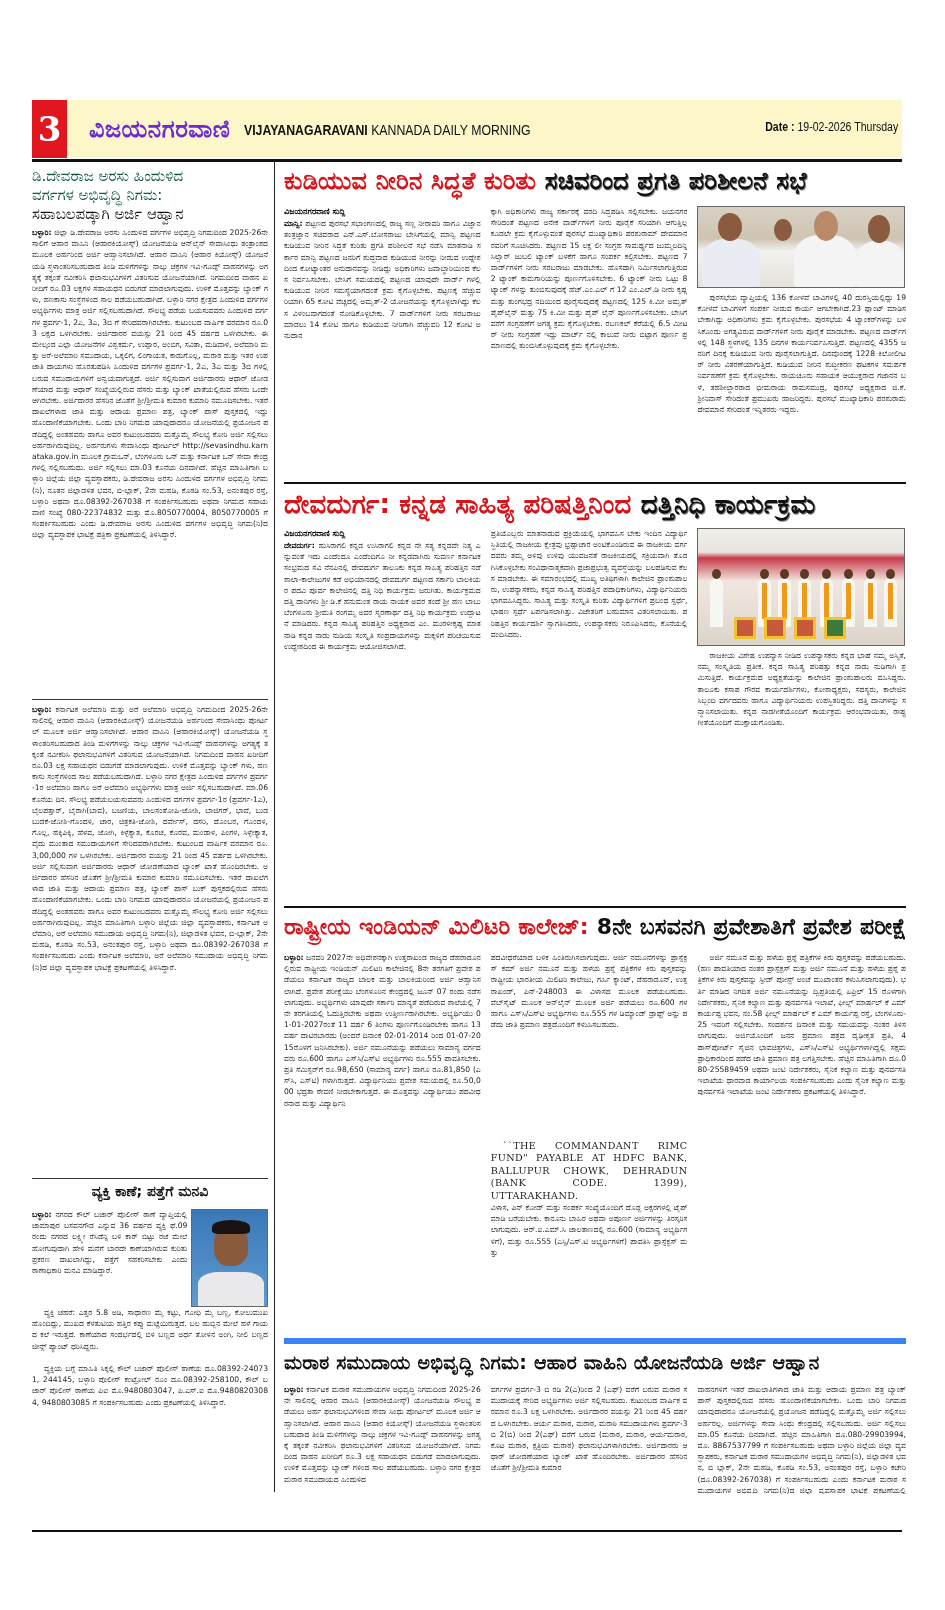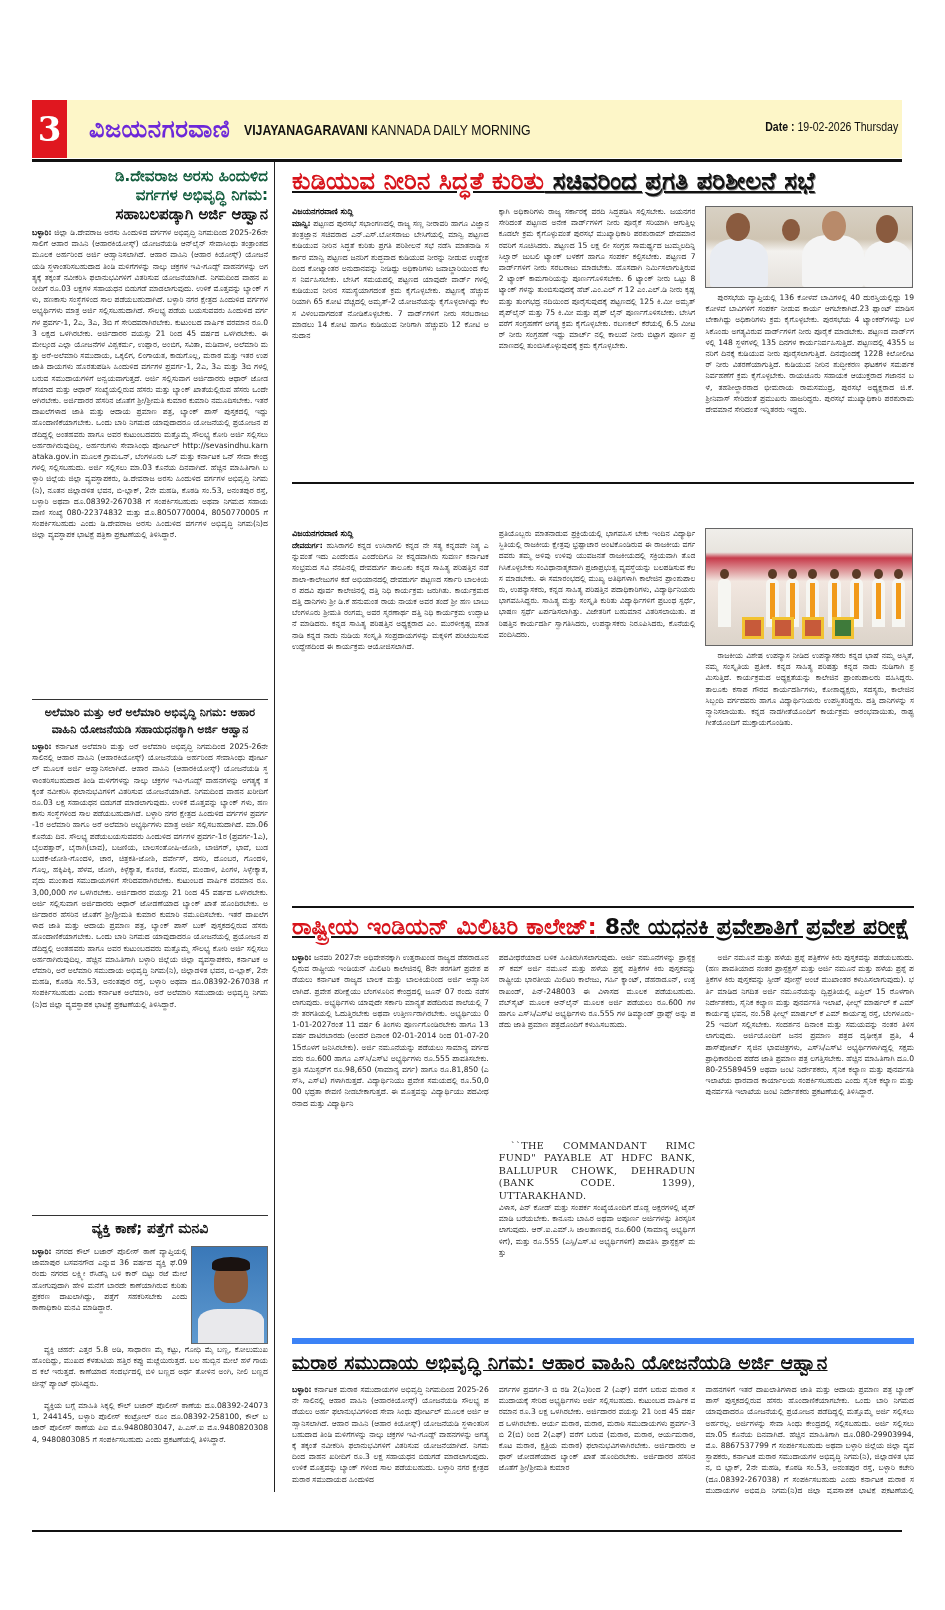--- a/index.html
+++ b/index.html
@@ -20,29 +20,29 @@
 
   .body-grid { position: relative; height: 1330px; }
 
   .col-left { position: absolute; left: 0; top: 0; width: 243px; height: 1330px; border-right: 1px solid #222; padding-right: 6px; }
   .right-area { position: absolute; left: 248px; top: 0; width: 622px; height: 1330px; }
 
   .kn-text { font-family: "DejaVu Sans", sans-serif; font-size: 7.6px; line-height: 11.2px; color: #222; text-align: justify; word-break: break-all; overflow: hidden; }
   .kn-text b { color: #000; }
   .indent { text-indent: 12px; }
 
-  .head-green { font-family: "DejaVu Sans", sans-serif; font-weight: bold; color: #0f5a3a; text-align: right; font-size: 15px; line-height: 19px; margin-top: 5px; }
+  .head-green { font-family: "DejaVu Sans", sans-serif; font-weight: normal; color: #0f5a3a; text-align: left; font-size: 15px; line-height: 19px; margin-top: 5px; }
   .head-black-c { font-family: "DejaVu Sans", sans-serif; font-weight: bold; color: #111; text-align: center; font-size: 13px; line-height: 17px; }
   .hr { border-top: 1px solid #333; margin: 4px 0; }
 
   .headline { font-family: "DejaVu Sans", sans-serif; font-weight: bold; font-size: 24px; line-height: 38px; white-space: nowrap; overflow: hidden; letter-spacing: 0.2px; }
   .headline .red { color: #d8141b; }
   .headline .blk { color: #111; text-shadow: 1px 1px 0 #888; }
 
-  .section { position: absolute; left: 12px; width: 622px; text-decoration: underline; }
+  .section { position: absolute; left: 4px; width: 622px; }
   .section .cols { position: absolute; left: 0; top: 44px; width: 622px; display: flex; gap: 10px; }
   .section .col { width: 200px; }
   .byline { font-family: "DejaVu Sans", sans-serif; font-size: 8px; font-weight: bold; color: #000; line-height: 12px; }
 
   .photo { position: relative; overflow: hidden; border: 1px solid #666; }
   .photo-meeting { width: 208px; height: 82px; background: linear-gradient(180deg, #d8d1c4 0%, #cfc4b2 40%, #f3f1ee 55%, #e6e2dc 100%); }
   .photo-meeting .p { position: absolute; bottom: 0; border-radius: 40% 40% 6% 6%; background: #f4f4f4; }
   .photo-meeting .h { position: absolute; border-radius: 50%; background: #8a5b3f; }
   .photo-event { width: 208px; height: 118px; background: linear-gradient(180deg, #f0eeea 0%, #e8e4de 20%, #c73a4a 25%, #f2e7e0 45%, #dcd4ca 100%); }
   .photo-event .p { position: absolute; bottom: 18px; width: 13px; height: 48px; border-radius: 5px 5px 0 0; background: #f6f6f2; }
@@ -78,24 +78,20 @@
           <div>ಡಿ.ದೇವರಾಜ ಅರಸು ಹಿಂದುಳಿದ</div>
           <div>ವರ್ಗಗಳ ಅಭಿವೃದ್ಧಿ ನಿಗಮ:</div>
           <div style="color:#111">ಸಹಾಬಲಪಡ್ಕಾಗಿ ಅರ್ಜಿ ಆಹ್ವಾನ</div>
         </div>
         <div class="kn-text" style="height:468px;margin-top:3px;"><b>ಬಳ್ಳಾರಿ:</b> <span>ಜಿಲ್ಲಾ ಡಿ.ದೇವರಾಜ ಅರಸು ಹಿಂದುಳಿದ ವರ್ಗಗಳ ಅಭಿವೃದ್ಧಿ ನಿಗಮದಿಂದ 2025-26ನೇ ಸಾಲಿಗೆ ಆಹಾರ ವಾಹಿನಿ (ಆಹಾರಕಿಯೋಸ್ಕ್) ಯೋಜನೆಯಡಿ ಆನ್‌ಲೈನ್ ಸೇವಾಸಿಂಧು ತಂತ್ರಾಂಶದ ಮೂಲಕ ಅರ್ಹರಿಂದ ಅರ್ಜಿ ಆಹ್ವಾನಿಸಲಾಗಿದೆ. ಆಹಾರ ವಾಹಿನಿ (ಆಹಾರ ಕಿಯೋಸ್ಕ್) ಯೋಜನೆ ಯಡಿ ಸ್ಥಳಾಂತರಿಸಬಹುದಾದ ತಿಂಡಿ ಮಳಿಗೆಗಳನ್ನು ನಾಲ್ಕು ಚಕ್ರಗಳ ಇವಿ-ಗೂಡ್ಸ್ ವಾಹನಗಳನ್ನು ಅಗತ್ಯಕ್ಕೆ ತಕ್ಕಂತೆ ನವೀಕರಿಸಿ ಫಲಾನುಭವಿಗಳಿಗೆ ವಿತರಿಸುವ ಯೋಜನೆಯಾಗಿದೆ. ನಿಗಮದಿಂದ ವಾಹನ ಖರೀದಿಗೆ ರೂ.03 ಲಕ್ಷಗಳ ಸಹಾಯಧನ ಬಿಡುಗಡೆ ಮಾಡಲಾಗುವುದು. ಉಳಿಕೆ ಮೊತ್ತವನ್ನು ಬ್ಯಾಂಕ್ ಗಳು, ಹಣಕಾಸು ಸಂಸ್ಥೆಗಳಿಂದ ಸಾಲ ಪಡೆಯಬಹುದಾಗಿದೆ. ಬಳ್ಳಾರಿ ನಗರ ಕ್ಷೇತ್ರದ ಹಿಂದುಳಿದ ವರ್ಗಗಳ ಅಭ್ಯರ್ಥಿಗಳು ಮಾತ್ರ ಅರ್ಜಿ ಸಲ್ಲಿಸಬಹುದಾಗಿದೆ. ಸೌಲಭ್ಯ ಪಡೆಯ ಬಯಸುವವರು ಹಿಂದುಳಿದ ವರ್ಗಗಳ ಪ್ರವರ್ಗ-1, 2ಎ, 3ಎ, 3ಬಿ ಗೆ ಸೇರಿದವರಾಗಿರಬೇಕು. ಕುಟುಂಬದ ವಾರ್ಷಿಕ ವರಮಾನ ರೂ.03 ಲಕ್ಷದ ಒಳಗಿರಬೇಕು. ಅರ್ಜಿದಾರರ ವಯಸ್ಸು 21 ರಿಂದ 45 ವರ್ಷದ ಒಳಗಿರಬೇಕು. ಈ ಮೇಲ್ಕಂಡ ಎಲ್ಲಾ ಯೋಜನೆಗಳ ವಿಶ್ವಕರ್ಮ, ಉಪ್ಪಾರ, ಅಂಬಿಗ, ಸವಿತಾ, ಮಡಿವಾಳ, ಅಲೆಮಾರಿ ಮತ್ತು ಅರೆ-ಅಲೆಮಾರಿ ಸಮುದಾಯ, ಒಕ್ಕಲಿಗ, ಲಿಂಗಾಯತ, ಕಾಡುಗೊಲ್ಲ, ಮರಾಠ ಮತ್ತು ಇತರ ಉಪಜಾತಿ ದಾಯಗಳು ಹೊರತುಪಡಿಸಿ ಹಿಂದುಳಿದ ವರ್ಗಗಳ ಪ್ರವರ್ಗ-1, 2ಎ, 3ಎ ಮತ್ತು 3ಬಿ ಗಳಲ್ಲಿ ಬರುವ ಸಮುದಾಯಗಳಿಗೆ ಅನ್ವಯವಾಗುತ್ತದೆ. ಅರ್ಜಿ ಸಲ್ಲಿಸುವಾಗ ಅರ್ಜಿದಾರರು ಆಧಾರ್ ಜೋಡಣೆಯಾದ ಮತ್ತು ಆಧಾರ್ ಸಂಖ್ಯೆಯಲ್ಲಿರುವ ಹೆಸರು ಮತ್ತು ಬ್ಯಾಂಕ್ ಖಾತೆಯಲ್ಲಿರುವ ಹೆಸರು ಒಂದೇ ಆಗಿರಬೇಕು. ಅರ್ಜಿದಾರರ ಹೆಸರಿನ ಜೊತೆಗೆ ಶ್ರೀ/ಶ್ರೀಮತಿ ಕುಮಾರ ಕುಮಾರಿ ನಮೂದಿಸಬೇಕು. ಇತರೆ ದಾಖಲೆಗಳಾದ ಜಾತಿ ಮತ್ತು ಆದಾಯ ಪ್ರಮಾಣ ಪತ್ರ, ಬ್ಯಾಂಕ್ ಪಾಸ್ ಪುಸ್ತಕದಲ್ಲಿ ಇದ್ದು ಹೊಂದಾಣಿಕೆಯಾಗಬೇಕು. ಒಂದು ಬಾರಿ ನಿಗಮದ ಯಾವುದಾದರೂ ಯೋಜನೆಯಲ್ಲಿ ಪ್ರಯೋಜನ ಪಡೆದಿದ್ದಲ್ಲಿ ಅಂತಹವರು ಹಾಗೂ ಅವರ ಕುಟುಂಬದವರು ಮತ್ತೊಮ್ಮೆ ಸೌಲಭ್ಯ ಕೋರಿ ಅರ್ಜಿ ಸಲ್ಲಿಸಲು ಅರ್ಹರಾಗಿರುವುದಿಲ್ಲ. ಅರ್ಹರುಗಳು ಸೇವಾಸಿಂಧು ಪೋರ್ಟಲ್ http://sevasindhu.karnataka.gov.in ಮೂಲಕ ಗ್ರಾಮಒನ್, ಬೆಂಗಳೂರು ಒನ್ ಮತ್ತು ಕರ್ನಾಟಕ ಒನ್ ಸೇವಾ ಕೇಂದ್ರಗಳಲ್ಲಿ ಸಲ್ಲಿಸಬಹುದು. ಅರ್ಜಿ ಸಲ್ಲಿಸಲು ಮಾ.03 ಕೊನೆಯ ದಿನವಾಗಿದೆ. ಹೆಚ್ಚಿನ ಮಾಹಿತಿಗಾಗಿ ಬಳ್ಳಾರಿ ಜಿಲ್ಲೆಯ ಜಿಲ್ಲಾ ವ್ಯವಸ್ಥಾಪಕರು, ಡಿ.ದೇವರಾಜ ಅರಸು ಹಿಂದುಳಿದ ವರ್ಗಗಳ ಅಭಿವೃದ್ಧಿ ನಿಗಮ(ನಿ), ನೂತನ ಜಿಲ್ಲಾಡಳಿತ ಭವನ, ಬಿ-ಬ್ಲಾಕ್, 2ನೇ ಮಹಡಿ, ಕೊಠಡಿ ಸಂ.53, ಅನಂತಪುರ ರಸ್ತೆ, ಬಳ್ಳಾರಿ ಅಥವಾ ದೂ.08392-267038 ಗೆ ಸಂಪರ್ಕಿಸಬಹುದು ಅಥವಾ ನಿಗಮದ ಸಹಾಯವಾಣಿ ಸಂಖ್ಯೆ 080-22374832 ಮತ್ತು ಮೊ.8050770004, 8050770005 ಗೆ ಸಂಪರ್ಕಿಸಬಹುದು ಎಂದು ಡಿ.ದೇವರಾಜ ಅರಸು ಹಿಂದುಳಿದ ವರ್ಗಗಳ ಅಭಿವೃದ್ಧಿ ನಿಗಮ(ನಿ)ದ ಜಿಲ್ಲಾ ವ್ಯವಸ್ಥಾಪಕ ಭಾಟಿಕ್ಟೆ ಪತ್ರಿಕಾ ಪ್ರಕಟಣೆಯಲ್ಲಿ ತಿಳಿಸಿದ್ದಾರೆ.</span></div>
       </div>
 
       <div class="hr"></div>
 
       <div>
-        <div class="head-black-c">
-          <div style="font-size:11px">ಅಲೆಮಾರಿ ಮತ್ತು ಅರೆ ಅಲೆಮಾರಿ ಅಭಿವೃದ್ಧಿ ನಿಗಮ: ಆಹಾರ</div>
-          <div style="font-size:11px">ವಾಹಿನಿ ಯೋಜನೆಯಡಿ ಸಹಾಯಧನಕ್ಕಾಗಿ ಅರ್ಜಿ ಆಹ್ವಾನ</div>
-        </div>
         <div class="kn-text" style="height:470px;margin-top:3px;"><b>ಬಳ್ಳಾರಿ:</b> <span>ಕರ್ನಾಟಕ ಅಲೆಮಾರಿ ಮತ್ತು ಅರೆ ಅಲೆಮಾರಿ ಅಭಿವೃದ್ಧಿ ನಿಗಮದಿಂದ 2025-26ನೇ ಸಾಲಿನಲ್ಲಿ ಆಹಾರ ವಾಹಿನಿ (ಆಹಾರಕಿಯೋಸ್ಕ್) ಯೋಜನೆಯಡಿ ಅರ್ಹರಿಂದ ಸೇವಾಸಿಂಧು ಪೋರ್ಟಲ್ ಮೂಲಕ ಅರ್ಜಿ ಆಹ್ವಾನಿಸಲಾಗಿದೆ. ಆಹಾರ ವಾಹಿನಿ (ಆಹಾರಕಿಯೋಸ್ಕ್) ಯೋಜನೆಯಡಿ ಸ್ಥಳಾಂತರಿಸಬಹುದಾದ ತಿಂಡಿ ಮಳಿಗೆಗಳನ್ನು ನಾಲ್ಕು ಚಕ್ರಗಳ ಇವಿ-ಗೂಡ್ಸ್ ವಾಹನಗಳನ್ನು ಅಗತ್ಯಕ್ಕೆ ತಕ್ಕಂತೆ ನವೀಕರಿಸಿ ಫಲಾನುಭವಿಗಳಿಗೆ ವಿತರಿಸುವ ಯೋಜನೆಯಾಗಿದೆ. ನಿಗಮದಿಂದ ವಾಹನ ಖರೀದಿಗೆ ರೂ.03 ಲಕ್ಷ ಸಹಾಯಧನ ಬಿಡುಗಡೆ ಮಾಡಲಾಗುವುದು. ಉಳಿಕೆ ಮೊತ್ತವನ್ನು ಬ್ಯಾಂಕ್ ಗಳು, ಹಣಕಾಸು ಸಂಸ್ಥೆಗಳಿಂದ ಸಾಲ ಪಡೆಯಬಹುದಾಗಿದೆ. ಬಳ್ಳಾರಿ ನಗರ ಕ್ಷೇತ್ರದ ಹಿಂದುಳಿದ ವರ್ಗಗಳ ಪ್ರವರ್ಗ-1ರ ಅಲೆಮಾರಿ ಹಾಗೂ ಅರೆ ಅಲೆಮಾರಿ ಅಭ್ಯರ್ಥಿಗಳು ಮಾತ್ರ ಅರ್ಜಿ ಸಲ್ಲಿಸಬಹುದಾಗಿದೆ. ಮಾ.06 ಕೊನೆಯ ದಿನ. ಸೌಲಭ್ಯ ಪಡೆಯಬಯಸುವವರು ಹಿಂದುಳಿದ ವರ್ಗಗಳ ಪ್ರವರ್ಗ-1ರ (ಪ್ರವರ್ಗ-1ಎ), ಬೈಲಪತ್ತಾರ್, ಬೈರಾಗಿ(ಬಾವ), ಬಜಣಿಯ, ಬಾಲಸಂತೋಷಿ-ಜೋಶಿ, ಬಾಜಿಗರ್, ಭಾವೆ, ಬುಡಬುಡಕೆ-ಜೋಶಿ-ಗೊಂದಳಿ, ಚಾರ, ಚಿತ್ರಕತಿ-ಜೋಶಿ, ದರ್ವೇಸ್, ದಸರಿ, ದೊಂಬರ, ಗೊಂದಳಿ, ಗೊಲ್ಲ, ಹಕ್ಕಿಪಿಕ್ಕಿ, ಹೆಳವ, ಜೋಗಿ, ಕಿಳ್ಳೆಕ್ಯಾತ, ಕೊರಚ, ಕೊರವ, ಮಂಡಾಳ, ಪಿಂಗಳ, ಸಿಳ್ಳೇಕ್ಯಾತ, ವೈದು ಮುಂತಾದ ಸಮುದಾಯಗಳಿಗೆ ಸೇರಿದವರಾಗಿರಬೇಕು. ಕುಟುಂಬದ ವಾರ್ಷಿಕ ವರಮಾನ ರೂ.3,00,000 ಗಳ ಒಳಗಿರಬೇಕು. ಅರ್ಜಿದಾರರ ವಯಸ್ಸು 21 ರಿಂದ 45 ವರ್ಷದ ಒಳಗಿರಬೇಕು. ಅರ್ಜಿ ಸಲ್ಲಿಸುವಾಗ ಅರ್ಜಿದಾರರು ಆಧಾರ್ ಜೋಡಣೆಯಾದ ಬ್ಯಾಂಕ್ ಖಾತೆ ಹೊಂದಿರಬೇಕು. ಅರ್ಜಿದಾರರ ಹೆಸರಿನ ಜೊತೆಗೆ ಶ್ರೀ/ಶ್ರೀಮತಿ ಕುಮಾರ ಕುಮಾರಿ ನಮೂದಿಸಬೇಕು. ಇತರೆ ದಾಖಲೆಗಳಾದ ಜಾತಿ ಮತ್ತು ಆದಾಯ ಪ್ರಮಾಣ ಪತ್ರ, ಬ್ಯಾಂಕ್ ಪಾಸ್ ಬುಕ್ ಪುಸ್ತಕದಲ್ಲಿರುವ ಹೆಸರು ಹೊಂದಾಣಿಕೆಯಾಗಬೇಕು. ಒಂದು ಬಾರಿ ನಿಗಮದ ಯಾವುದಾದರೂ ಯೋಜನೆಯಲ್ಲಿ ಪ್ರಯೋಜನ ಪಡೆದಿದ್ದಲ್ಲಿ ಅಂತಹವರು ಹಾಗೂ ಅವರ ಕುಟುಂಬದವರು ಮತ್ತೊಮ್ಮೆ ಸೌಲಭ್ಯ ಕೋರಿ ಅರ್ಜಿ ಸಲ್ಲಿಸಲು ಅರ್ಹರಾಗಿರುವುದಿಲ್ಲ. ಹೆಚ್ಚಿನ ಮಾಹಿತಿಗಾಗಿ ಬಳ್ಳಾರಿ ಜಿಲ್ಲೆಯ ಜಿಲ್ಲಾ ವ್ಯವಸ್ಥಾಪಕರು, ಕರ್ನಾಟಕ ಅಲೆಮಾರಿ, ಅರೆ ಅಲೆಮಾರಿ ಸಮುದಾಯ ಅಭಿವೃದ್ಧಿ ನಿಗಮ(ನಿ), ಜಿಲ್ಲಾಡಳಿತ ಭವನ, ಬಿ-ಬ್ಲಾಕ್, 2ನೇ ಮಹಡಿ, ಕೊಠಡಿ ಸಂ.53, ಅನಂತಪುರ ರಸ್ತೆ, ಬಳ್ಳಾರಿ ಅಥವಾ ದೂ.08392-267038 ಗೆ ಸಂಪರ್ಕಿಸಬಹುದು ಎಂದು ಕರ್ನಾಟಕ ಅಲೆಮಾರಿ, ಅರೆ ಅಲೆಮಾರಿ ಸಮುದಾಯ ಅಭಿವೃದ್ಧಿ ನಿಗಮ(ನಿ)ದ ಜಿಲ್ಲಾ ವ್ಯವಸ್ಥಾಪಕ ಭಾಟಿಕ್ಟೆ ಪ್ರಕಟಣೆಯಲ್ಲಿ ತಿಳಿಸಿದ್ದಾರೆ.</span></div>
       </div>
 
       <div class="hr"></div>
 
       <div>
         <div class="head-black-c" style="font-size:14px">ವ್ಯಕ್ತಿ ಕಾಣೆ; ಪತ್ತೆಗೆ ಮನವಿ</div>
         <div style="display:flex;gap:4px;margin-top:9px;">
           <div class="kn-text" style="width:158px;height:98px;"><b>ಬಳ್ಳಾರಿ:</b> <span>ನಗರದ ಕೌಲ್ ಬಜಾರ್ ಪೊಲೀಸ್ ಠಾಣೆ ವ್ಯಾಪ್ತಿಯಲ್ಲಿ ಜಾಮಾಪುರ ಬಸವನಗೌಡ ಎನ್ನುವ 36 ವರ್ಷದ ವ್ಯಕ್ತಿ ಫೆ.09 ರಂದು ನಗರದ ಲಕ್ಷ್ಮೀ ರೆಸಿಡೆನ್ಸಿ ಬಳಿ ಕಾರ್ ಬಿಟ್ಟು ರಜೆ ಮೇಲೆ ಹೋಗುವುದಾಗಿ ಹೇಳಿ ಮನೆಗೆ ಬಾರದೇ ಕಾಣೆಯಾಗಿರುವ ಕುರಿತು ಪ್ರಕರಣ ದಾಖಲಾಗಿದ್ದು, ಪತ್ತೆಗೆ ಸಹಕರಿಸಬೇಕು ಎಂದು ಠಾಣಾಧಿಕಾರಿ ಮನವಿ ಮಾಡಿದ್ದಾರೆ.</span></div>
           <div class="photo photo-man">
@@ -130,20 +126,21 @@
               <div class="p" style="left:158px;width:48px;height:46px;"></div>
               <div class="h" style="left:170px;top:8px;width:22px;height:28px;"></div>
               <div class="h" style="left:76px;top:12px;width:18px;height:22px;"></div>
             </div>
             <div class="kn-text indent" style="height:178px;margin-top:4px;">ಪುರಸಭೆಯ ವ್ಯಾಪ್ತಿಯಲ್ಲಿ 136 ಕೋಳವೆ ಬಾವಿಗಳಲ್ಲಿ 40 ದುರಸ್ತಿಯಲ್ಲಿದ್ದು 19 ಕೋಳವೆ ಬಾವಿಗಳಿಗೆ ಸಂಪರ್ಕ ನೀಡುವ ಕಾರ್ಯ ಆಗಬೇಕಾಗಿದೆ.23 ಪ್ಲಾಂಟ್ ಮಾಡಿಸಬೇಕಾಗಿದ್ದು ಅಧಿಕಾರಿಗಳು ಕ್ರಮ ಕೈಗೊಳ್ಳಬೇಕು. ಪುರಸಭೆಯ 4 ಟ್ಯಾಂಕರ್‌ಗಳನ್ನು ಬಳಸಿಕೊಂಡು ಅಗತ್ಯವಿರುವ ವಾರ್ಡ್‌ಗಳಿಗೆ ನೀರು ಪೂರೈಕೆ ಮಾಡಬೇಕು. ಪಟ್ಟಣದ ವಾರ್ಡ್‌ಗಳಲ್ಲಿ 148 ಸ್ಥಳಗಳಲ್ಲಿ 135 ದಿನಗಳ ಕಾರ್ಯನಿರ್ವಹಿಸುತ್ತಿದೆ. ಪಟ್ಟಣದಲ್ಲಿ 4355 ಜನರಿಗೆ ದಿನಕ್ಕೆ ಕುಡಿಯುವ ನೀರು ಪೂರೈಸಲಾಗುತ್ತಿದೆ. ದಿನವೊಂದಕ್ಕೆ 1228 ಕಿಲೋಲೀಟರ್ ನೀರು ವಿತರಣೆಯಾಗುತ್ತಿದೆ. ಕುಡಿಯುವ ನೀರಿನ ಶುದ್ಧೀಕರಣ ಘಟಕಗಳ ಸಮರ್ಪಕ ನಿರ್ವಹಣೆಗೆ ಕ್ರಮ ಕೈಗೊಳ್ಳಬೇಕು. ರಾಯಚೂರು ಸಹಾಯಕ ಆಯುಕ್ತರಾದ ಗಜಾನನ ಬಳೆ, ತಹಶೀಲ್ದಾರರಾದ ಭೀಮರಾಯ ರಾಮಸಮುದ್ರ, ಪುರಸಭೆ ಅಧ್ಯಕ್ಷರಾದ ಜಿ.ಕೆ.ಶ್ರೀನಿವಾಸ್ ಸೇರಿದಂತೆ ಪ್ರಮುಖರು ಹಾಜರಿದ್ದರು. ಪುರಸಭೆ ಮುಖ್ಯಾಧಿಕಾರಿ ಪರಶುರಾಮ ದೇವಮಾನೆ ಸೇರಿದಂತೆ ಇನ್ನಿತರರು ಇದ್ದರು.</div>
           </div>
         </div>
       </div>
 
       <div class="section" style="top:320px;height:422px;border-top:2px solid #111;">
+        <div class="headline" style="font-size:26px;line-height:40px;"><span class="red">ದೇವದುರ್ಗ: ಕನ್ನಡ ಸಾಹಿತ್ಯ ಪರಿಷತ್ತಿನಿಂದ</span><span class="blk"> ದತ್ತಿನಿಧಿ ಕಾರ್ಯಕ್ರಮ</span></div>
         <div class="cols">
           <div class="col">
             <div class="byline">ವಿಜಯನಗರವಾಣಿ ಸುದ್ದಿ</div>
             <div class="kn-text" style="height:360px"><b>ದೇವದುರ್ಗ:</b> <span>ಹುಸಿರಾಗಲಿ ಕನ್ನಡ ಉಸಿರಾಗಲಿ ಕನ್ನಡ ನೇ ಸತ್ಯ ಕನ್ನಡವೇ ನಿತ್ಯ ಎನ್ನುವಂತೆ ಇದು ಎಂದೆಂದೂ ಎಂದೆಂದಿಗೂ ನೀ ಕನ್ನಡವಾಗಿರು ಸುವರ್ಣ ಕರ್ನಾಟಕ ಸಂಭ್ರಮದ ಸವಿ ನೆನಪಿನಲ್ಲಿ ದೇವದುರ್ಗ ತಾಲೂಕು ಕನ್ನಡ ಸಾಹಿತ್ಯ ಪರಿಷತ್ತಿನ ನಡೆ ಶಾಲಾ-ಕಾಲೇಜುಗಳ ಕಡೆ ಅಭಿಯಾನದಲ್ಲಿ ದೇವದುರ್ಗ ಪಟ್ಟಣದ ಸರ್ಕಾರಿ ಬಾಲಕಿಯರ ಪದವಿ ಪೂರ್ವ ಕಾಲೇಜಿನಲ್ಲಿ ದತ್ತಿ ನಿಧಿ ಕಾರ್ಯಕ್ರಮ ಜರುಗಿತು. ಕಾರ್ಯಕ್ರಮದ ದತ್ತಿ ದಾನಿಗಳು ಶ್ರೀ ಡಿ.ಕೆ ಹನುಮಂತ ರಾಯ ನಾಯಕ ಅವರ ತಂದೆ ಶ್ರೀ ಹಣ ಬಾಬು ಬೆಂಗಳೂರು ಶ್ರೀಮತಿ ರಂಗಮ್ಮ ಅವರ ಸ್ಮರಣಾರ್ಥ ದತ್ತಿ ನಿಧಿ ಕಾರ್ಯಕ್ರಮ ಉದ್ಘಾಟನೆ ಮಾಡಿದರು. ಕನ್ನಡ ಸಾಹಿತ್ಯ ಪರಿಷತ್ತಿನ ಅಧ್ಯಕ್ಷರಾದ ಎಂ. ಮುರಳೀಕೃಷ್ಣ ಮಾತನಾಡಿ ಕನ್ನಡ ನಾಡು ನುಡಿಯ ಸಂಸ್ಕೃತಿ ಸಂಪ್ರದಾಯಗಳನ್ನು ಮಕ್ಕಳಿಗೆ ಪರಿಚಯಿಸುವ ಉದ್ದೇಶದಿಂದ ಈ ಕಾರ್ಯಕ್ರಮ ಆಯೋಜಿಸಲಾಗಿದೆ.</span></div>
           </div>
           <div class="col">
             <div class="kn-text" style="height:372px">ಪ್ರತಿಯೊಬ್ಬರು ಮಾತನಾಡುವ ಪ್ರಕ್ರಿಯೆಯಲ್ಲಿ ಭಾಗವಹಿಸ ಬೇಕು ಇಂದಿನ ವಿದ್ಯಾರ್ಥಿ ಸ್ಥಿತಿಯಲ್ಲಿ ರಾಜಕೀಯ ಕ್ಷೇತ್ರವು ಭ್ರಷ್ಟಾಚಾರ ಅಂಟಿಕೊಂಡಿರುವ ಈ ರಾಜಕೀಯ ವರ್ಗದವರು ತಮ್ಮ ಅಳಿವು ಉಳಿವು ಯುವಜನತೆ ರಾಜಕೀಯದಲ್ಲಿ ಸಕ್ರಿಯವಾಗಿ ತೊಡಗಿಸಿಕೊಳ್ಳಬೇಕು ಸಂವಿಧಾನಾತ್ಮಕವಾಗಿ ಪ್ರಜಾಪ್ರಭುತ್ವ ವ್ಯವಸ್ಥೆಯನ್ನು ಬಲಪಡಿಸುವ ಕೆಲಸ ಮಾಡಬೇಕು. ಈ ಸಮಾರಂಭದಲ್ಲಿ ಮುಖ್ಯ ಅತಿಥಿಗಳಾಗಿ ಕಾಲೇಜಿನ ಪ್ರಾಂಶುಪಾಲರು, ಉಪನ್ಯಾಸಕರು, ಕನ್ನಡ ಸಾಹಿತ್ಯ ಪರಿಷತ್ತಿನ ಪದಾಧಿಕಾರಿಗಳು, ವಿದ್ಯಾರ್ಥಿನಿಯರು ಭಾಗವಹಿಸಿದ್ದರು. ಸಾಹಿತ್ಯ ಮತ್ತು ಸಂಸ್ಕೃತಿ ಕುರಿತು ವಿದ್ಯಾರ್ಥಿಗಳಿಗೆ ಪ್ರಬಂಧ ಸ್ಪರ್ಧೆ, ಭಾಷಣ ಸ್ಪರ್ಧೆ ಏರ್ಪಡಿಸಲಾಗಿತ್ತು. ವಿಜೇತರಿಗೆ ಬಹುಮಾನ ವಿತರಿಸಲಾಯಿತು. ಪರಿಷತ್ತಿನ ಕಾರ್ಯದರ್ಶಿ ಸ್ವಾಗತಿಸಿದರು, ಉಪನ್ಯಾಸಕರು ನಿರೂಪಿಸಿದರು, ಕೊನೆಯಲ್ಲಿ ವಂದಿಸಿದರು.</div>
           </div>
           <div class="col" style="width:212px">
             <div class="photo photo-event">
@@ -174,21 +171,21 @@
               <div class="frame" style="left:66px"></div>
               <div class="frame" style="left:96px"></div>
               <div class="frame" style="left:126px;background:#3e7a3a"></div>
             </div>
             <div class="kn-text indent" style="height:244px;margin-top:4px;">ರಾಜಕೀಯ ವಿಶೇಷ ಉಪನ್ಯಾಸ ನೀಡಿದ ಉಪನ್ಯಾಸಕರು ಕನ್ನಡ ಭಾಷೆ ನಮ್ಮ ಅಸ್ಮಿತೆ, ನಮ್ಮ ಸಂಸ್ಕೃತಿಯ ಪ್ರತೀಕ. ಕನ್ನಡ ಸಾಹಿತ್ಯ ಪರಿಷತ್ತು ಕನ್ನಡ ನಾಡು ನುಡಿಗಾಗಿ ಶ್ರಮಿಸುತ್ತಿದೆ. ಕಾರ್ಯಕ್ರಮದ ಅಧ್ಯಕ್ಷತೆಯನ್ನು ಕಾಲೇಜಿನ ಪ್ರಾಂಶುಪಾಲರು ವಹಿಸಿದ್ದರು. ತಾಲೂಕು ಕಸಾಪ ಗೌರವ ಕಾರ್ಯದರ್ಶಿಗಳು, ಕೋಶಾಧ್ಯಕ್ಷರು, ಸದಸ್ಯರು, ಕಾಲೇಜಿನ ಸಿಬ್ಬಂದಿ ವರ್ಗದವರು ಹಾಗೂ ವಿದ್ಯಾರ್ಥಿನಿಯರು ಉಪಸ್ಥಿತರಿದ್ದರು. ದತ್ತಿ ದಾನಿಗಳನ್ನು ಸನ್ಮಾನಿಸಲಾಯಿತು. ಕನ್ನಡ ನಾಡಗೀತೆಯೊಂದಿಗೆ ಕಾರ್ಯಕ್ರಮ ಆರಂಭವಾಯಿತು, ರಾಷ್ಟ್ರಗೀತೆಯೊಂದಿಗೆ ಮುಕ್ತಾಯಗೊಂಡಿತು.</div>
           </div>
         </div>
       </div>
 
       <div class="section" style="top:744px;height:430px;border-top:2px solid #111;">
-        <div class="headline" style="font-size:22px;line-height:38px;"><span class="red">ರಾಷ್ಟ್ರೀಯ ಇಂಡಿಯನ್ ಮಿಲಿಟರಿ ಕಾಲೇಜ್:</span><span class="blk" style="text-shadow:none"> 8ನೇ ಯಧನಕಿ ಪ್ರವೇಶಾತಿಗೆ ಪ್ರವೇಶ ಪರೀಕ್ಷೆ</span></div>
+        <div class="headline" style="font-size:22px;line-height:38px;"><span class="red">ರಾಷ್ಟ್ರೀಯ ಇಂಡಿಯನ್ ಮಿಲಿಟರಿ ಕಾಲೇಜ್:</span><span class="blk" style="text-shadow:none"> 8ನೇ ಬಸವನಗಿ ಪ್ರವೇಶಾತಿಗೆ ಪ್ರವೇಶ ಪರೀಕ್ಷೆ</span></div>
         <div class="cols">
           <div class="col">
             <div class="kn-text" style="height:382px"><b>ಬಳ್ಳಾರಿ:</b> <span>ಜನವರಿ 2027ನೇ ಅಧಿವೇಶನಕ್ಕಾಗಿ ಉತ್ತರಾಖಂಡ ರಾಜ್ಯದ ಡೆಹರಾಡೂನಲ್ಲಿರುವ ರಾಷ್ಟ್ರೀಯ ಇಂಡಿಯನ್ ಮಿಲಿಟರಿ ಕಾಲೇಜಿನಲ್ಲಿ 8ನೇ ತರಗತಿಗೆ ಪ್ರವೇಶ ಪಡೆಯಲು ಕರ್ನಾಟಕ ರಾಜ್ಯದ ಬಾಲಕ ಮತ್ತು ಬಾಲಕಿಯರಿಂದ ಅರ್ಜಿ ಆಹ್ವಾನಿಸಲಾಗಿದೆ. ಪ್ರವೇಶ ಪರೀಕ್ಷೆಯು ಬೆಂಗಳೂರಿನ ಕೇಂದ್ರದಲ್ಲಿ ಜೂನ್ 07 ರಂದು ನಡೆಸಲಾಗುವುದು. ಅಭ್ಯರ್ಥಿಗಳು ಯಾವುದೇ ಸರ್ಕಾರಿ ಮಾನ್ಯತೆ ಪಡೆದಿರುವ ಶಾಲೆಯಲ್ಲಿ 7ನೇ ತರಗತಿಯಲ್ಲಿ ಓದುತ್ತಿರಬೇಕು ಅಥವಾ ಉತ್ತೀರ್ಣರಾಗಿರಬೇಕು. ಅಭ್ಯರ್ಥಿಯು 01-01-2027ರಂತೆ 11 ವರ್ಷ 6 ತಿಂಗಳು ಪೂರ್ಣಗೊಂಡಿರಬೇಕು ಹಾಗೂ 13 ವರ್ಷ ದಾಟಿರಬಾರದು (ಅಂದರೆ ದಿನಾಂಕ 02-01-2014 ರಿಂದ 01-07-2015ರೊಳಗೆ ಜನಿಸಿರಬೇಕು). ಅರ್ಜಿ ನಮೂನೆಯನ್ನು ಪಡೆಯಲು ಸಾಮಾನ್ಯ ವರ್ಗದವರು ರೂ.600 ಹಾಗೂ ಎಸ್‌ಸಿ/ಎಸ್‌ಟಿ ಅಭ್ಯರ್ಥಿಗಳು ರೂ.555 ಪಾವತಿಸಬೇಕು. ಪ್ರತಿ ಸೆಮಿಸ್ಟರ್‌ಗೆ ರೂ.98,650 (ಸಾಮಾನ್ಯ ವರ್ಗ) ಹಾಗೂ ರೂ.81,850 (ಎಸ್‌ಸಿ, ಎಸ್‌ಟಿ) ಗಳಾಗಿರುತ್ತದೆ. ವಿದ್ಯಾರ್ಥಿನಿಯು ಪ್ರವೇಶ ಸಮಯದಲ್ಲಿ ರೂ.50,000 ಭದ್ರತಾ ಠೇವಣಿ ನೀಡಬೇಕಾಗುತ್ತದೆ. ಈ ಮೊತ್ತವನ್ನು ವಿದ್ಯಾರ್ಥಿಯು ಪದವೀಧರನಾದ ಮತ್ತು ವಿದ್ಯಾರ್ಥಿನಿ</span></div>
           </div>
           <div class="col">
             <div class="kn-text" style="height:188px">ಪದವೀಧರೆಯಾದ ಬಳಿಕ ಹಿಂತಿರುಗಿಸಲಾಗುವುದು. ಅರ್ಜಿ ನಮೂನೆಗಳನ್ನು ಪ್ರಾಸ್ಪೆಕ್ಟಸ್ ಕಮ್ ಅರ್ಜಿ ನಮೂನೆ ಮತ್ತು ಹಳೆಯ ಪ್ರಶ್ನೆ ಪತ್ರಿಕೆಗಳ ಕಿರು ಪುಸ್ತಕವನ್ನು ರಾಷ್ಟ್ರೀಯ ಭಾರತೀಯ ಮಿಲಿಟರಿ ಕಾಲೇಜು, ಗರ್ಹಿ ಕ್ಯಾಂಟ್, ಡೆಹರಾಡೂನ್, ಉತ್ತರಾಖಂಡ್, ಪಿನ್-248003 ಈ ವಿಳಾಸದ ಮೂಲಕ ಪಡೆಯಬಹುದು. ವೆಬ್‌ಸೈಟ್ ಮೂಲಕ ಆನ್‌ಲೈನ್ ಮೂಲಕ ಅರ್ಜಿ ಪಡೆಯಲು ರೂ.600 ಗಳ ಹಾಗೂ ಎಸ್‌ಸಿ/ಎಸ್‌ಟಿ ಅಭ್ಯರ್ಥಿಗಳು ರೂ.555 ಗಳ ಡಿಮ್ಯಾಂಡ್ ಡ್ರಾಫ್ಟ್ ಅನ್ನು ಪಡೆದು ಜಾತಿ ಪ್ರಮಾಣ ಪತ್ರದೊಂದಿಗೆ ಕಳುಹಿಸಬಹುದು.</div>
             <div class="eng indent">``THE COMMANDANT RIMC FUND" PAYABLE AT HDFC BANK, BALLUPUR CHOWK, DEHRADUN (BANK CODE. 1399), UTTARAKHAND.</div>
             <div class="kn-text" style="height:132px">ವಿಳಾಸ, ಪಿನ್ ಕೋಡ್ ಮತ್ತು ಸಂಪರ್ಕ ಸಂಖ್ಯೆಯೊಂದಿಗೆ ದೊಡ್ಡ ಅಕ್ಷರಗಳಲ್ಲಿ ಟೈಪ್ ಮಾಡಿ ಬರೆಯಬೇಕು. ಕಾನೂನು ಬಾಹಿರ ಅಥವಾ ಅಪೂರ್ಣ ಅರ್ಜಿಗಳನ್ನು ತಿರಸ್ಕರಿಸಲಾಗುವುದು. ಆರ್.ಐ.ಎಮ್.ಸಿ ಜಾಲತಾಣದಲ್ಲಿ ರೂ.600 (ಸಾಮಾನ್ಯ ಅಭ್ಯರ್ಥಿಗಳಿಗೆ), ಮತ್ತು ರೂ.555 (ಎಸ್ಸಿ/ಎಸ್.ಟಿ ಅಭ್ಯರ್ಥಿಗಳಿಗೆ) ಪಾವತಿಸಿ ಪ್ರಾಸ್ಪೆಕ್ಟಸ್ ಮತ್ತು</div>
           </div>
           <div class="col" style="width:212px">

